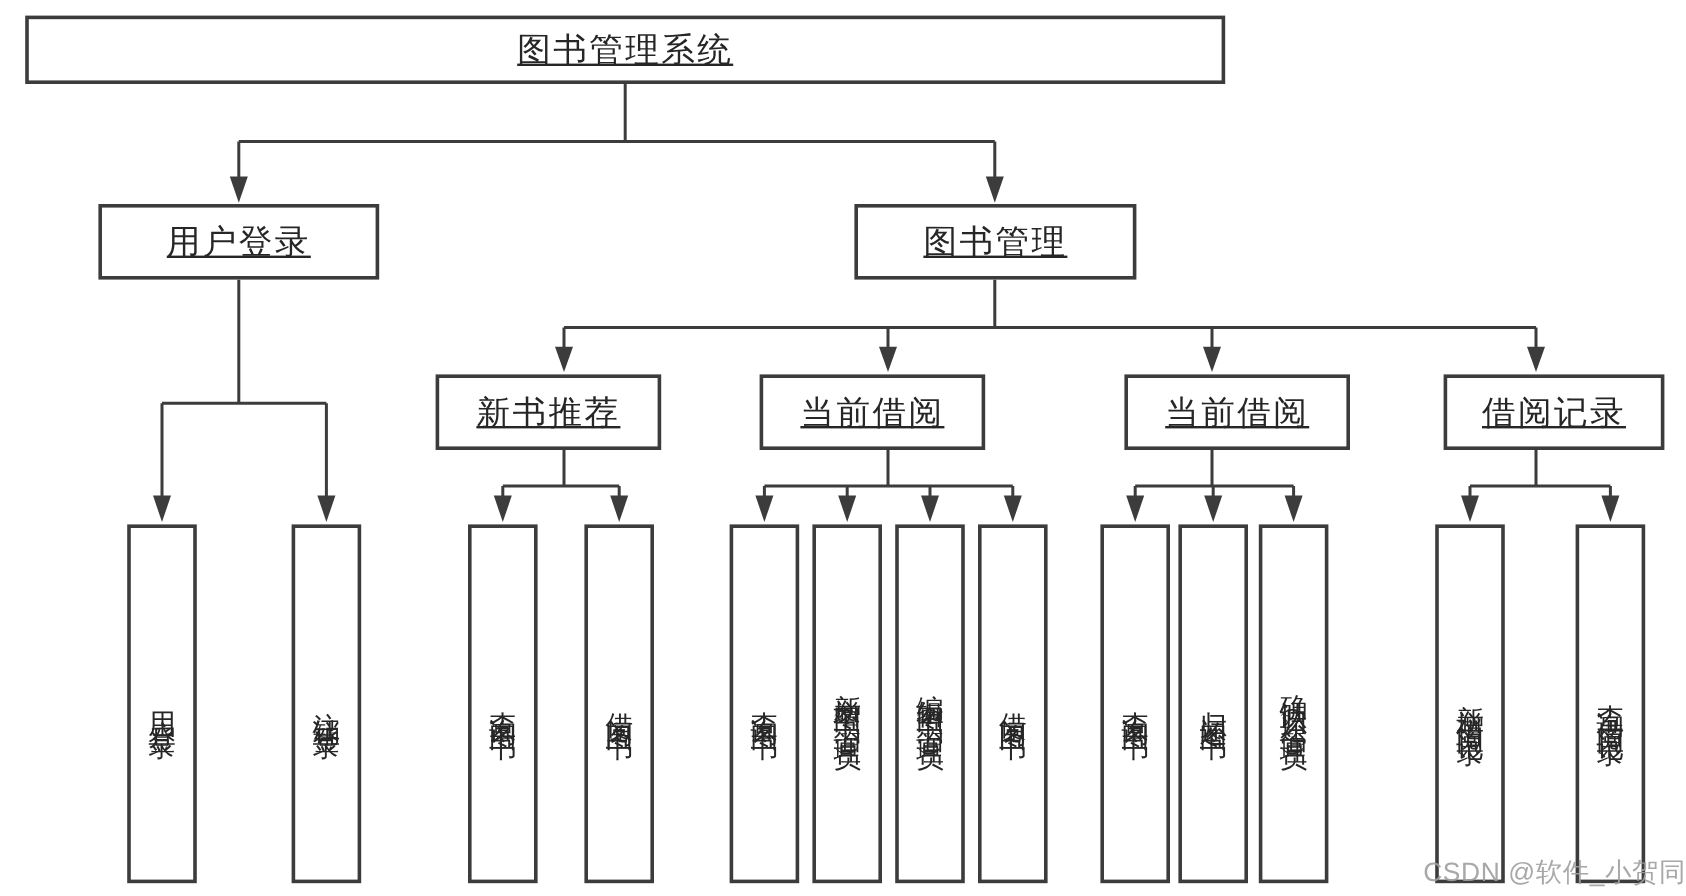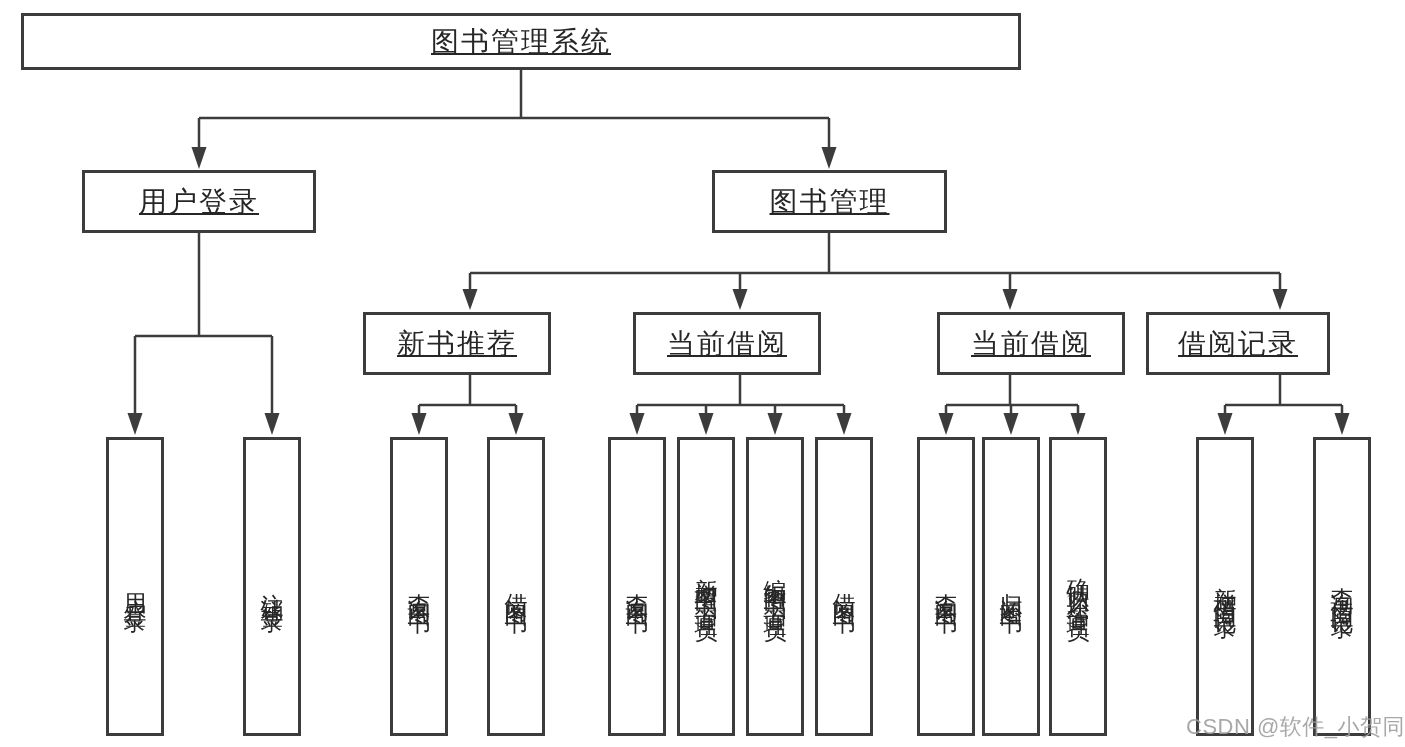--- a/index.html
+++ b/index.html
@@ -34,21 +34,21 @@
     white-space: nowrap;
     text-decoration: underline;
   }
   .b-root  { left: 21px;  top: 13px;  width: 1000px; height: 57px; }
   .b-login { left: 82px;  top: 170px; width: 234px;  height: 63px; }
   .b-mgmt  { left: 712px; top: 170px; width: 235px;  height: 63px; justify-content: center; }
   .b-l3    { top: 312px; width: 188px; height: 63px; }
   .b-l3-0  { left: 363px; }
   .b-l3-1  { left: 633px; }
   .b-l3-2  { left: 917px; margin-left: 20px; }
-  .b-l3-3  { left: 1146px; width: 184px; }
+  .b-l3-3  { left: 1203px; width: 184px; }
   .leaf {
     top: 437px;
     width: 58px;
     height: 299px;
     border-width: 3px;
   }
   .vtext {
     writing-mode: vertical-rl;
     font-size: 23px;
     letter-spacing: 6px;

